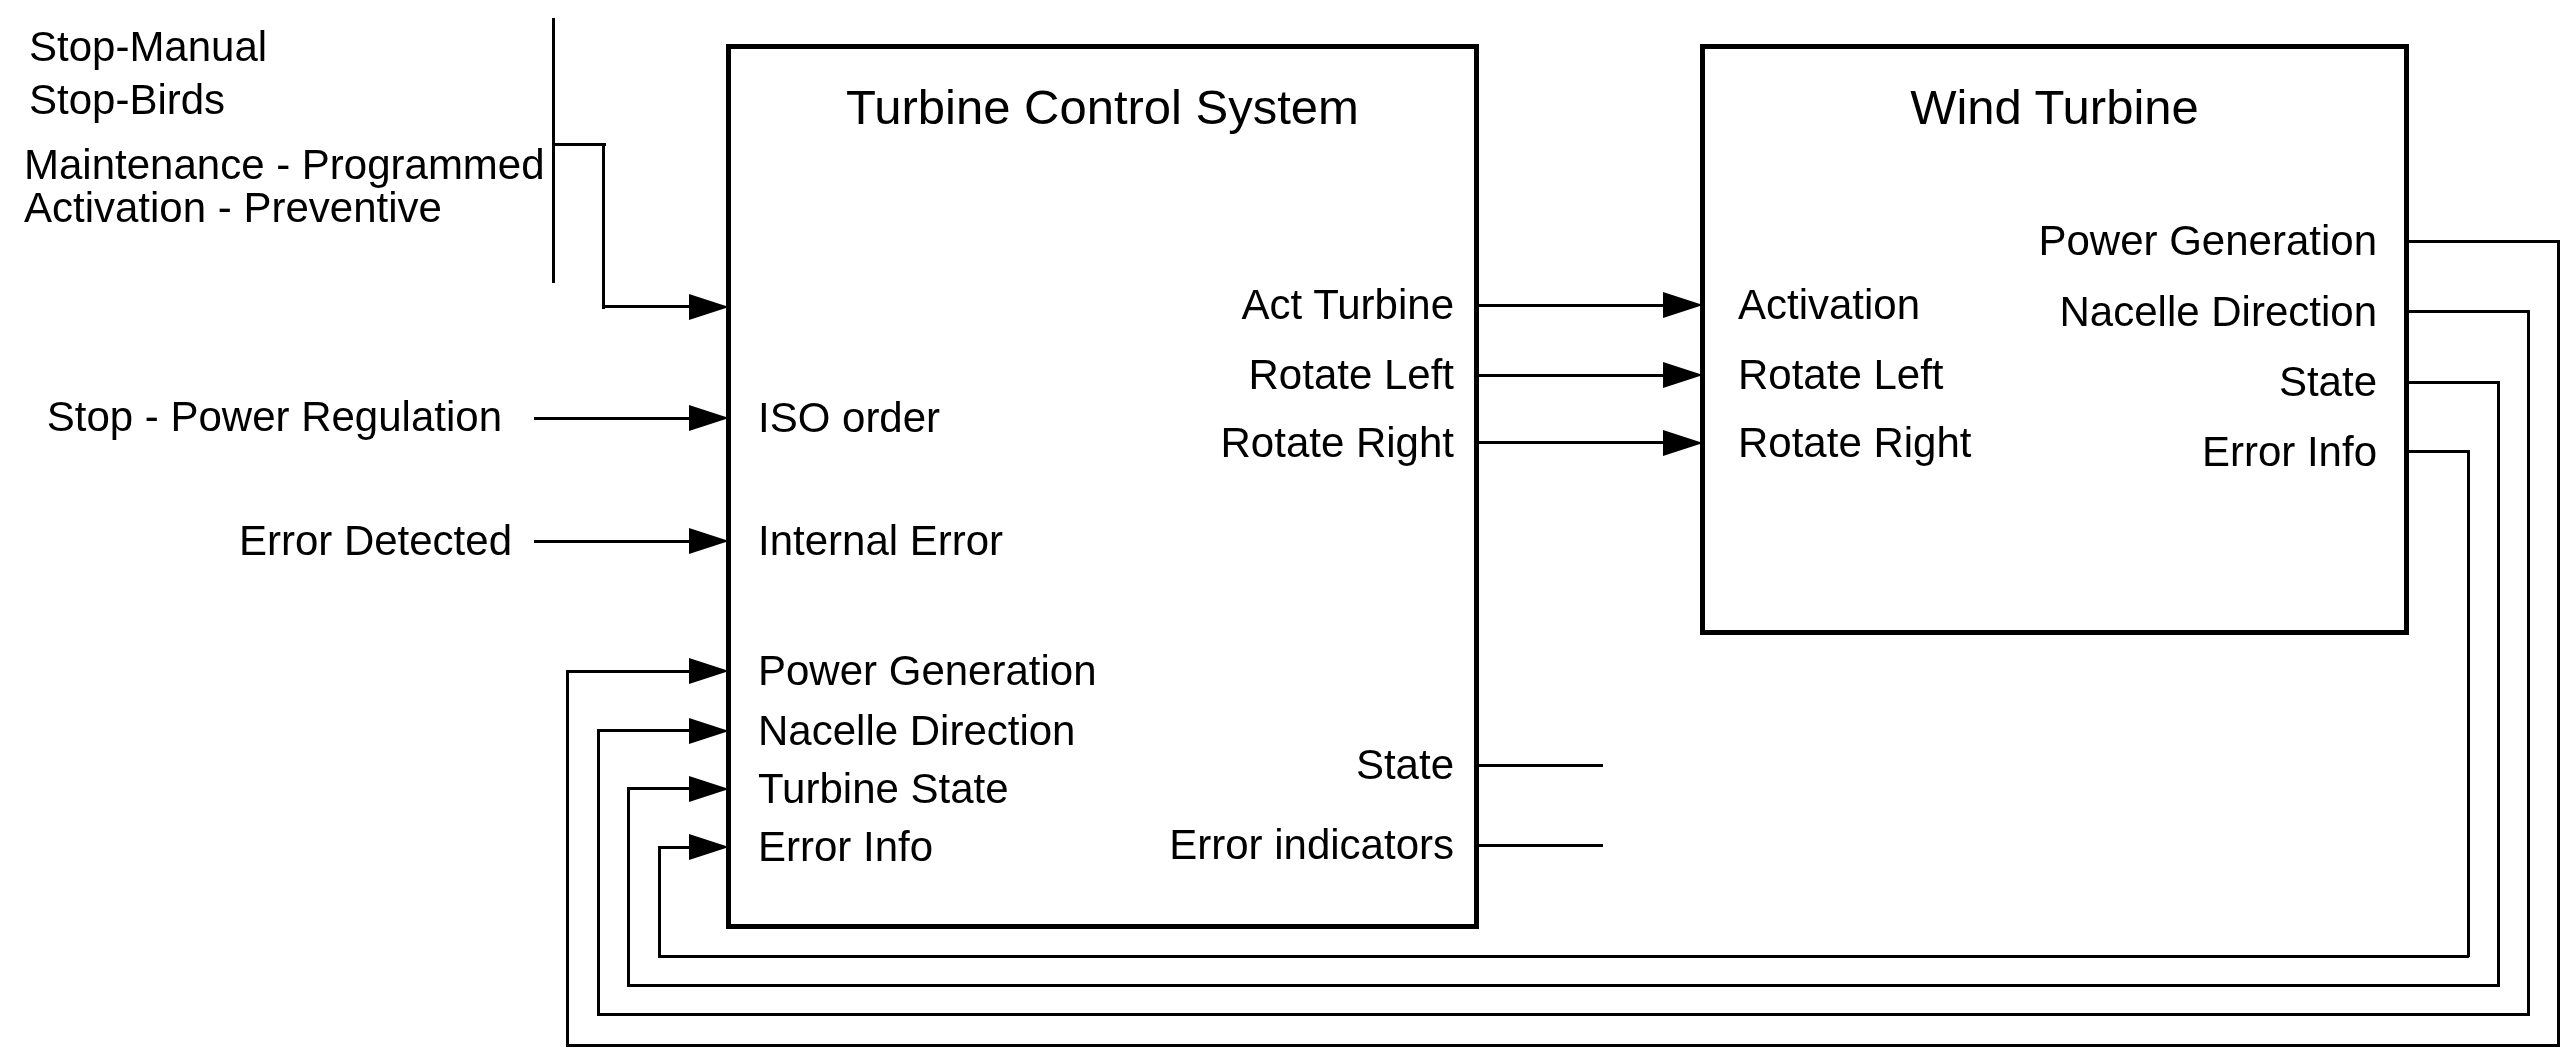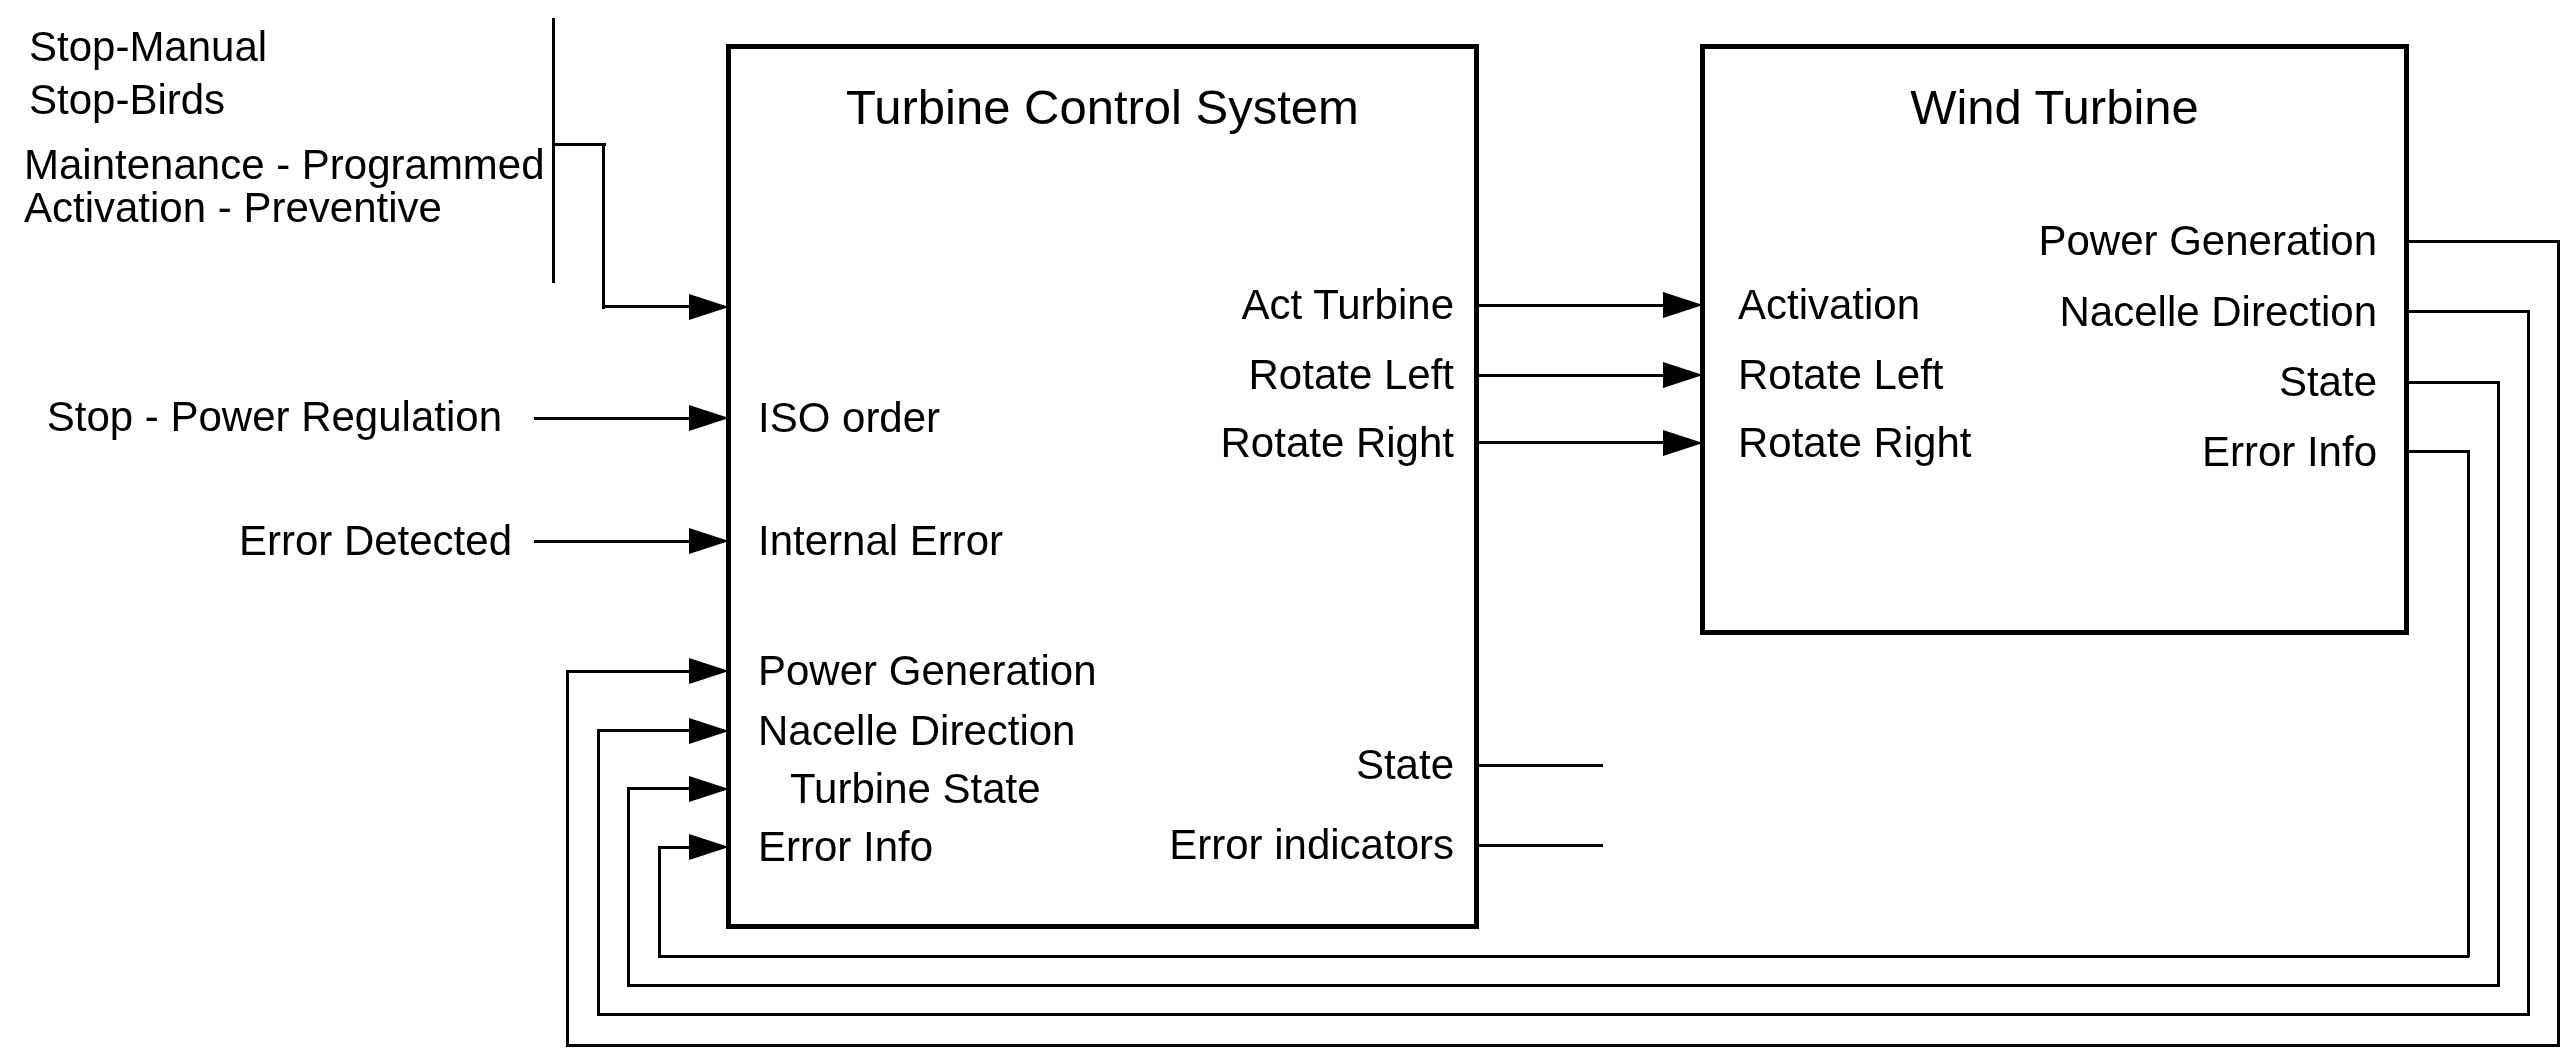--- a/index.html
+++ b/index.html
@@ -68,21 +68,21 @@
   <div class="ah" style="left:689px;top:528px;"></div>
 
   <div class="box" style="left:726px;top:44px;width:753px;height:885px;">
     <div class="box-title">Turbine Control System</div>
   </div>
 
   <div class="lbl" style="left:758px;top:397px;">ISO order</div>
   <div class="lbl" style="left:758px;top:520px;text-align:center;">Internal Error</div>
   <div class="lbl" style="left:758px;top:650px;">Power Generation</div>
   <div class="lbl" style="left:758px;top:710px;">Nacelle Direction</div>
-  <div class="lbl" style="left:758px;top:768px;margin-left:32px;">Turbine State</div>
+  <div class="lbl" style="left:758px;top:768px;">Turbine State</div>
   <div class="lbl" style="left:758px;top:826px;">Error Info</div>
 
   <div class="lbl r" style="right:1122px;top:284px;">Act Turbine</div>
   <div class="lbl r" style="right:1122px;top:354px;">Rotate Left</div>
   <div class="lbl r" style="right:1122px;top:422px;">Rotate Right</div>
   <div class="lbl r" style="right:1122px;top:744px;">State</div>
   <div class="lbl r" style="right:1122px;top:824px;">Error indicators</div>
 
   <div class="wire" style="left:1479px;top:304px;width:187px;height:2.9px;"></div>
   <div class="ah" style="left:1663px;top:292px;"></div>

